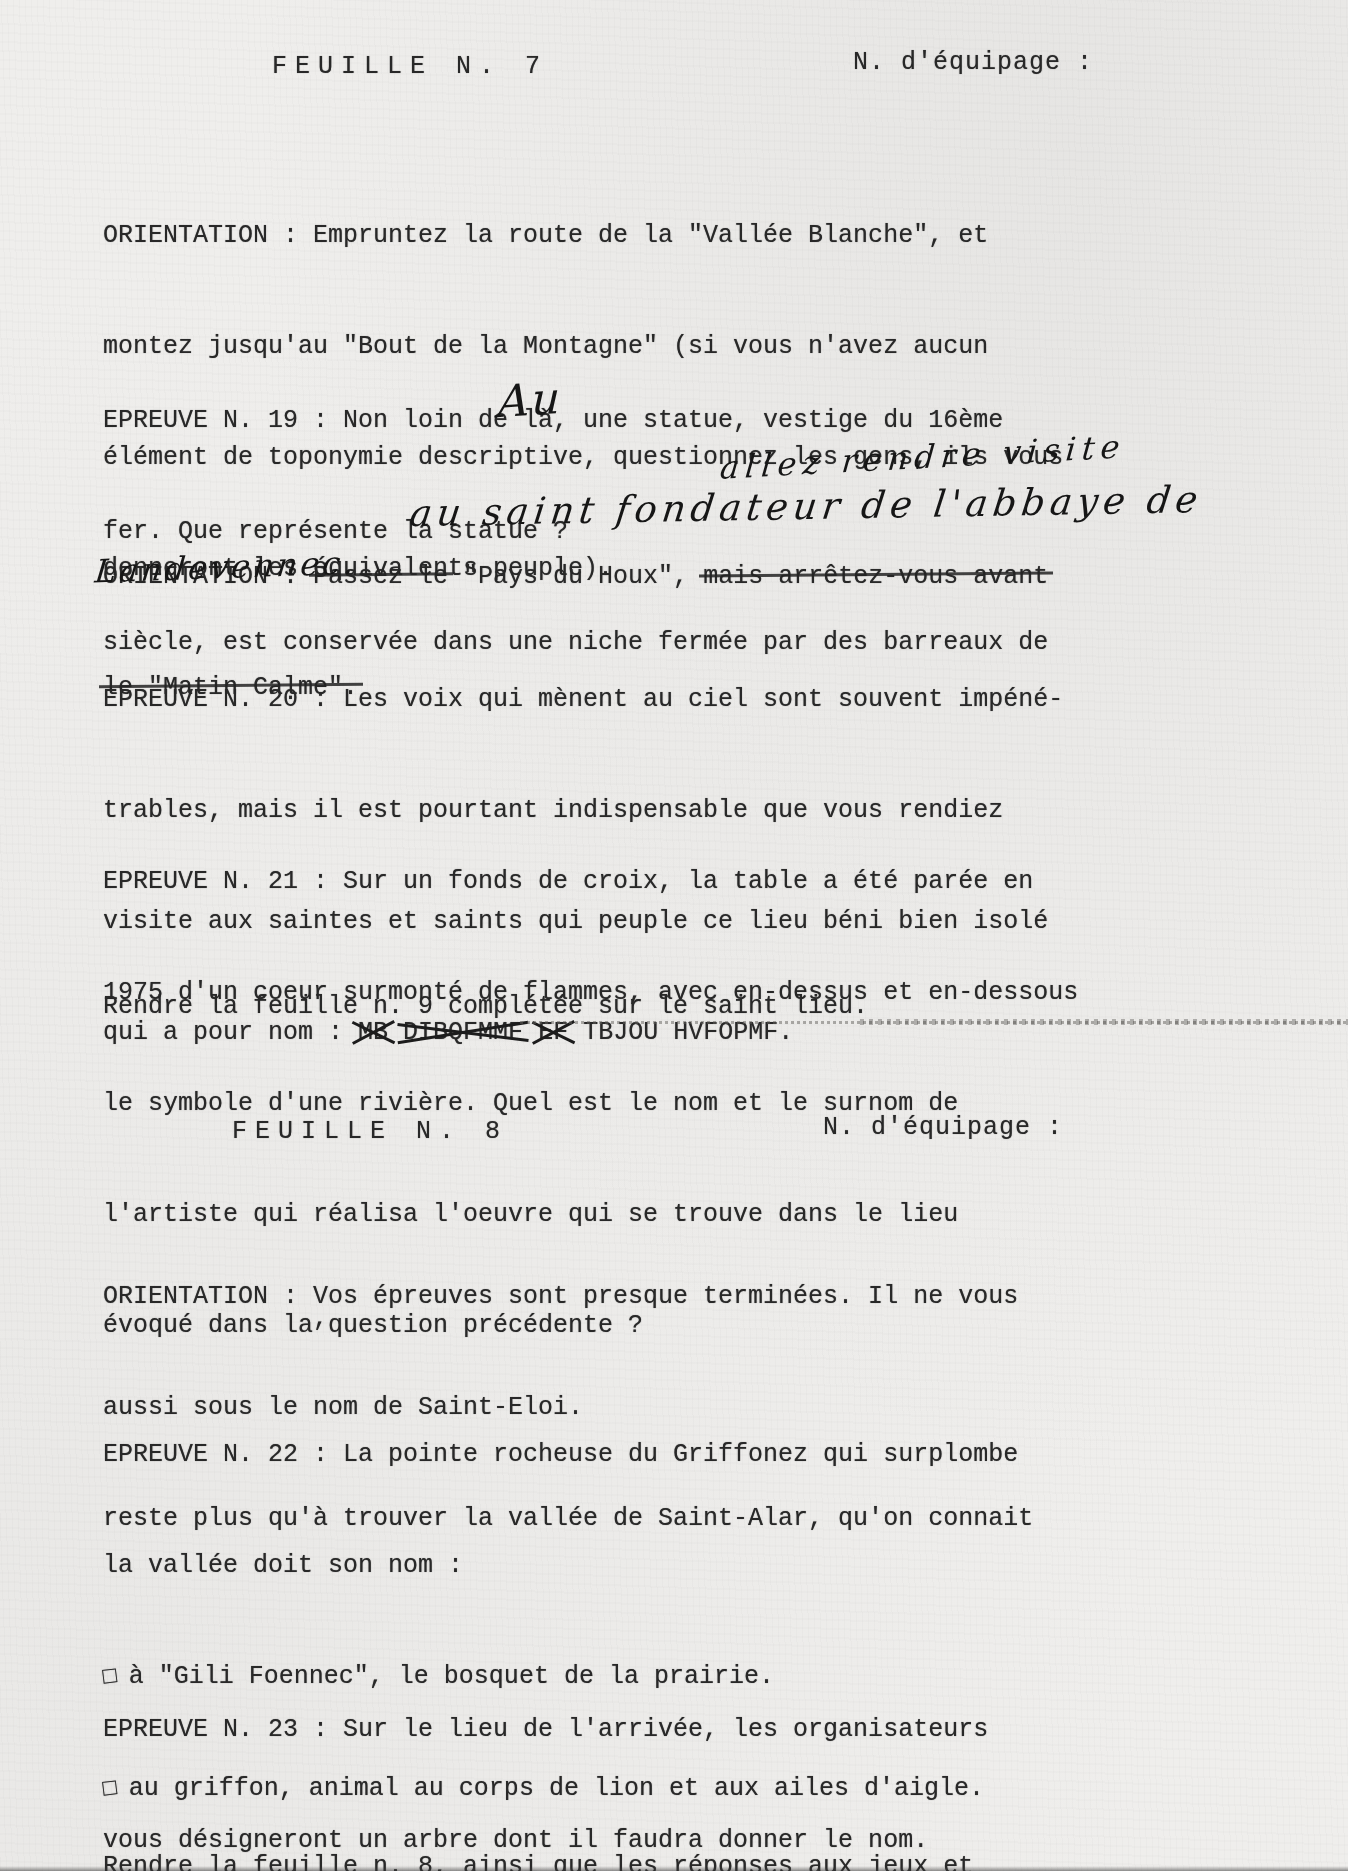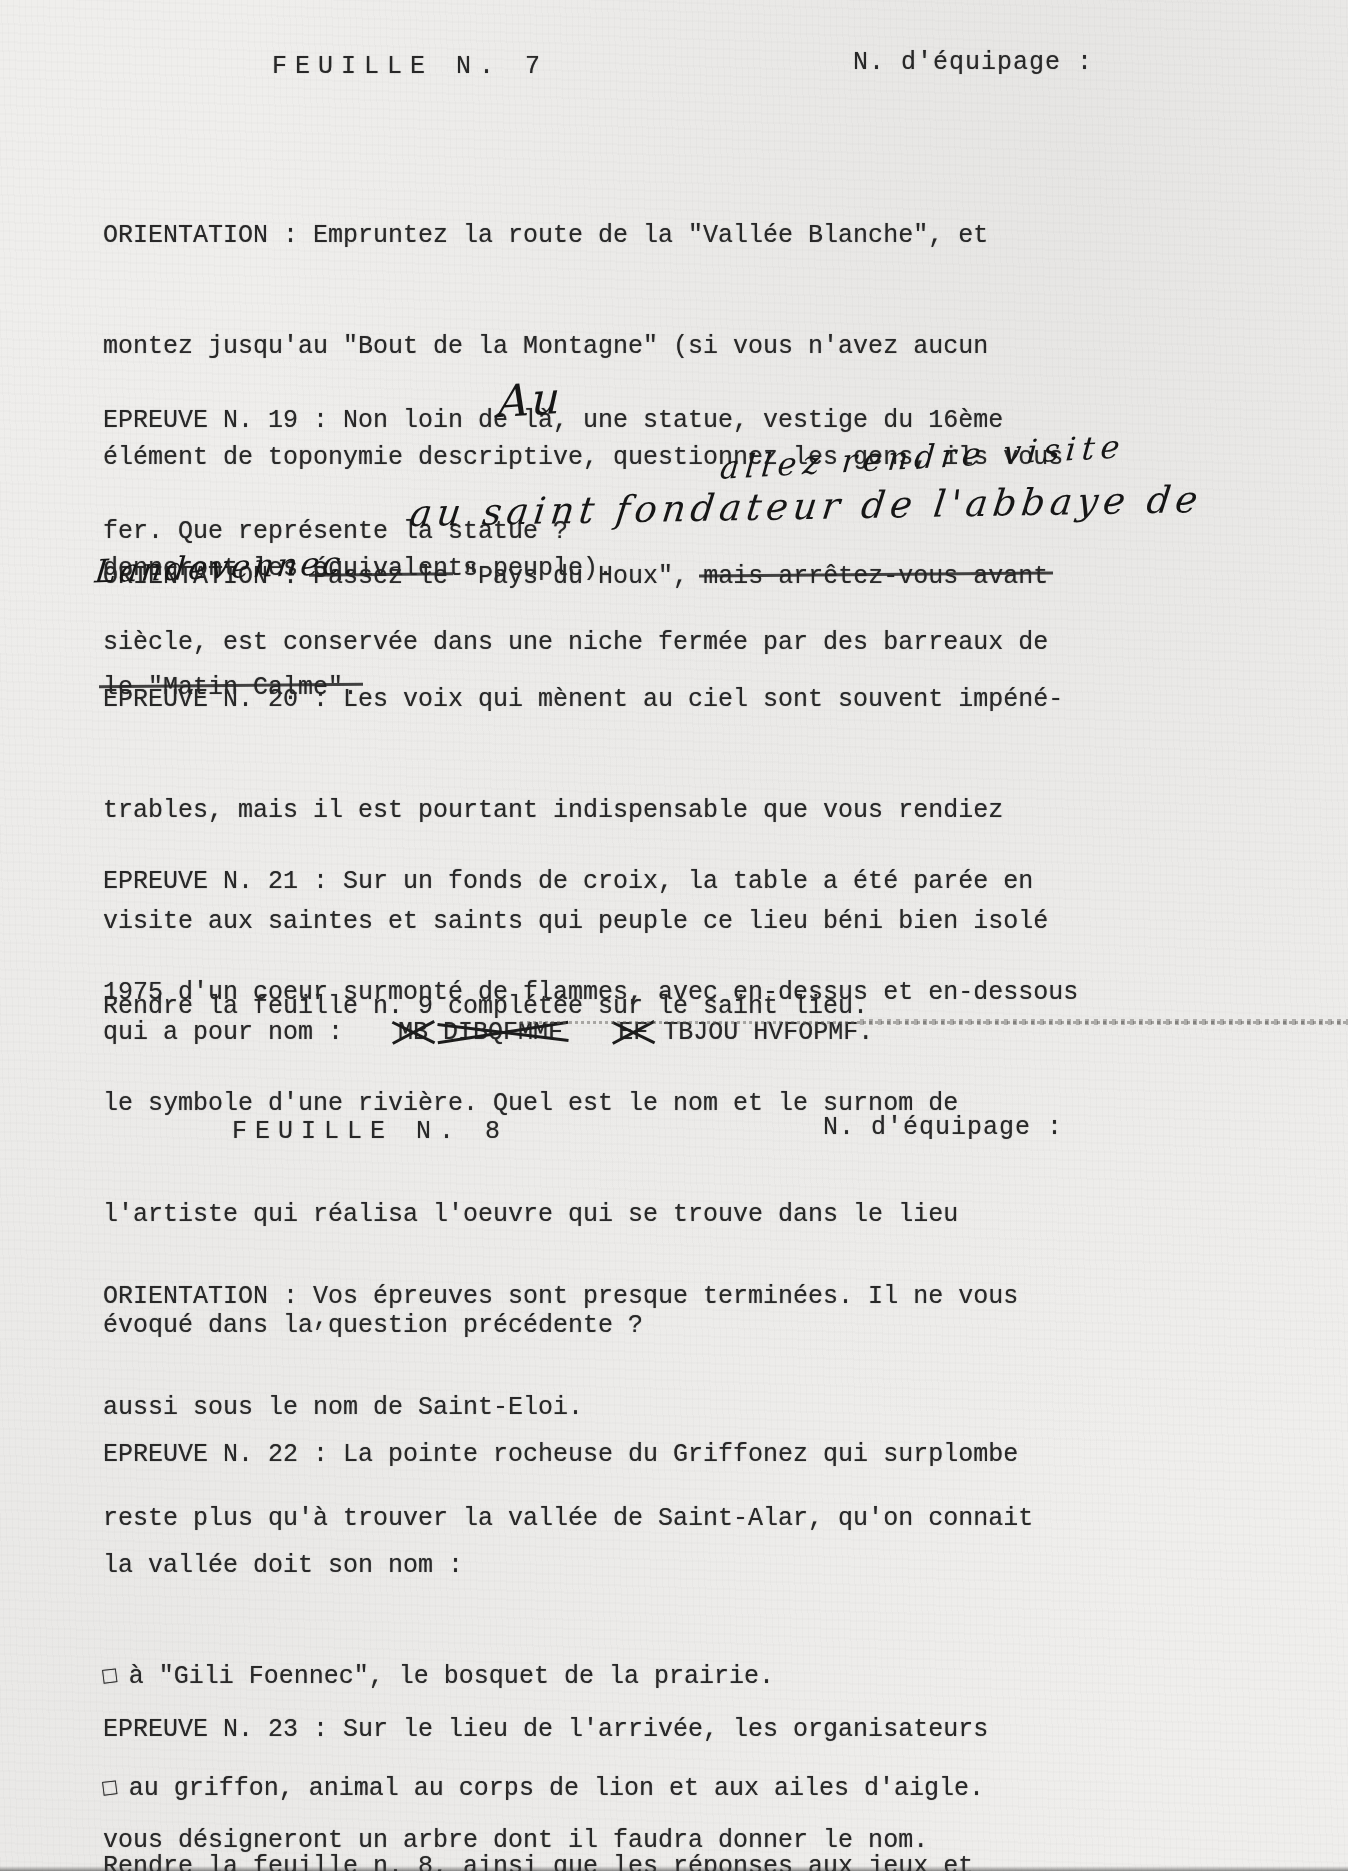--- a/index.html
+++ b/index.html
@@ -29,21 +29,21 @@
   .crew{letter-spacing:1px;}
   .line{display:block;}
   
   .strike{position:relative;display:inline-block;}
   .strike::after{
     content:"";position:absolute;left:-0.3ch;right:-0.3ch;top:15px;
     border-top:3px solid rgba(35,35,35,0.85);
     transform:rotate(-0.5deg);
   }
   
-  .xx{position:relative;display:inline-block;margin-left:40px;}
+  .xx{position:relative;display:inline-block;}
   .xx::before,.xx::after{
     content:"";position:absolute;left:-28%;right:-28%;top:47%;
     border-top:3px solid #1c1c1c;
   }
   .xx::before{transform:rotate(26deg);}
   .xx::after{transform:rotate(-28deg);}
   .xw{position:relative;display:inline-block;}
   .xw::before,.xw::after{
     content:"";position:absolute;left:-5%;right:-5%;top:47%;
     border-top:3px solid #1c1c1c;

